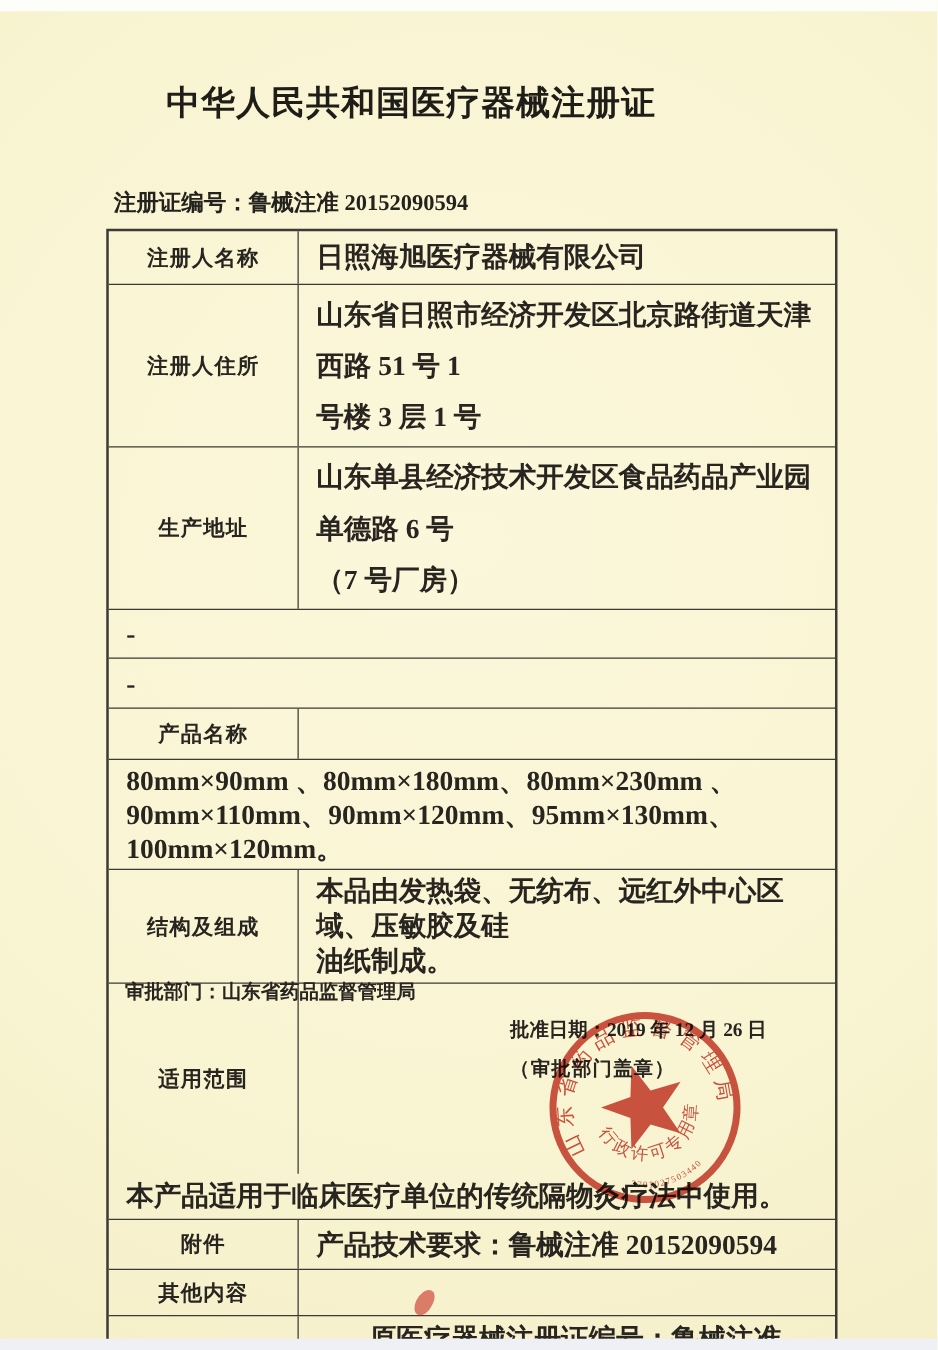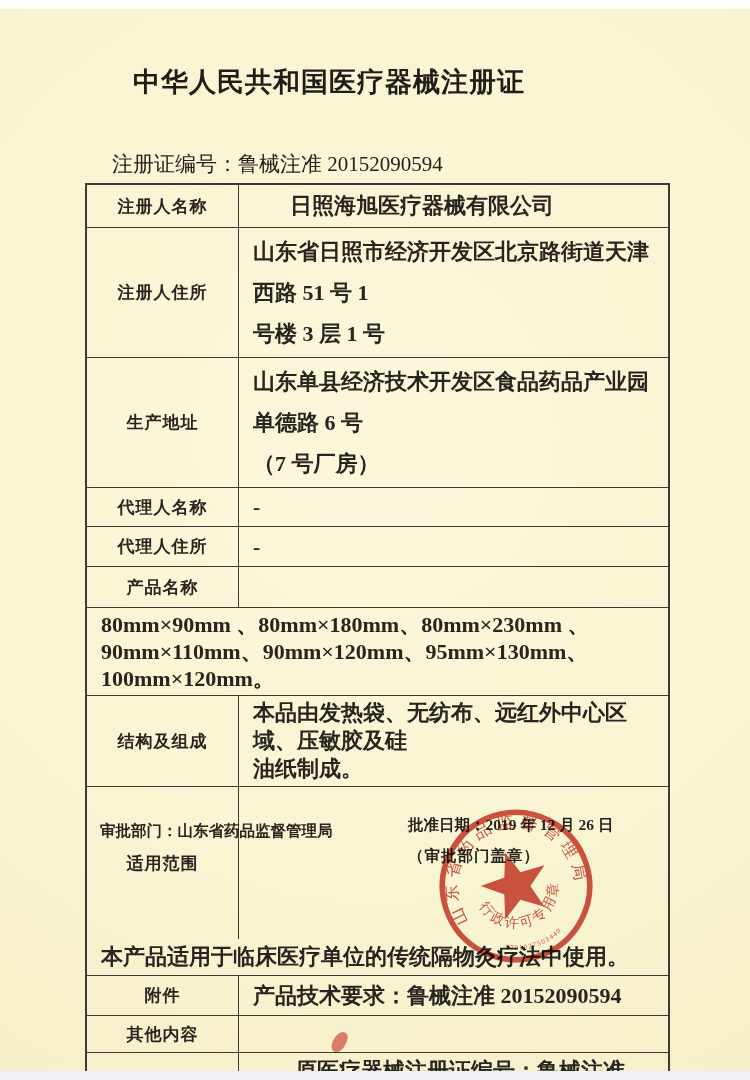--- a/index.html
+++ b/index.html
@@ -14,30 +14,30 @@
     color:#282520;
   }
   .edge-strip-top{position:absolute;left:0;top:0;width:750px;height:9px;background:#fdfdfa;}
   .edge-strip-bottom{position:absolute;left:0;top:1071px;width:750px;height:9px;background:#eef0f6;}
 
   .doc-title{
     position:absolute;left:0;top:64px;width:658px;
     text-align:center;font-size:27px;font-weight:bold;letter-spacing:1px;color:#1f1d18;
   }
   .reg-no{
-    position:absolute;left:112px;top:150px;
-    font-size:21px;font-weight:normal;color:#24221d;
+    position:absolute;left:91px;top:150px;
+    font-size:18px;font-weight:bold;color:#24221d;
   }
 
   .cert-table{
     position:absolute;left:85px;top:183px;width:585px;
     border:2px solid #3b3a35;box-sizing:border-box;
   }
   .row{display:flex;border-top:1.5px solid #3b3a35;}
-  .row:first-child{border-top:none;gap:37px;}
+  .row:first-child{border-top:none;}
   .cell-label{
     width:152px;flex:0 0 152px;box-sizing:border-box;
     border-right:1.5px solid #3b3a35;
     display:flex;align-items:center;justify-content:center;
     font-size:17px;font-weight:600;letter-spacing:1px;
     text-align:center;
   }
   .cell-value{
     flex:1;display:flex;align-items:center;
     padding:3px 10px 3px 14px;box-sizing:border-box;
@@ -57,21 +57,21 @@
   .row:nth-child(7) .cell-value{line-height:27px;}
   .row:nth-child(8){min-height:57px;}
   .row:nth-child(8) .cell-value{line-height:28px;}
   .row:nth-child(9){min-height:40px;flex-direction:column;}
   .row:nth-child(10){min-height:39px;}
   .row:nth-child(11){min-height:36px;}
   .row:nth-child(12){min-height:38px;}
   .row:nth-child(12) .cell-value{padding-left:56px;}
 
   .footer-dept{
-    position:absolute;left:100px;top:821px;
+    position:absolute;left:100px;top:783px;
     font-size:15.5px;font-weight:600;
   }
   .footer-right{
     position:absolute;left:408px;top:816px;
     font-size:15.5px;font-weight:600;
   }
   .footer-right p{margin:0 11px 12px 0;line-height:17px;}
   .footer-right .seal-note{letter-spacing:1px;margin-top:14px;}
 
   .stamp{
@@ -110,27 +110,25 @@
         </div>
     </div>
     <div class="row">
       <div class="cell-label">生产地址</div>
       <div class="cell-value">
           <span>山东单县经济技术开发区食品药品产业园单德路 6 号
 （7 号厂房）</span>
         </div>
     </div>
     <div class="row">
-      <div class="cell-label">代理人名称</div>
       <div class="cell-value">
           <span>-</span>
         </div>
     </div>
     <div class="row">
-      <div class="cell-label">代理人住所</div>
       <div class="cell-value">
           <span>-</span>
         </div>
     </div>
     <div class="row">
       <div class="cell-label">产品名称</div>
     </div>
     <div class="row">
       <div class="cell-value">
           <span>80mm×90mm 、80mm×180mm、80mm×230mm 、

